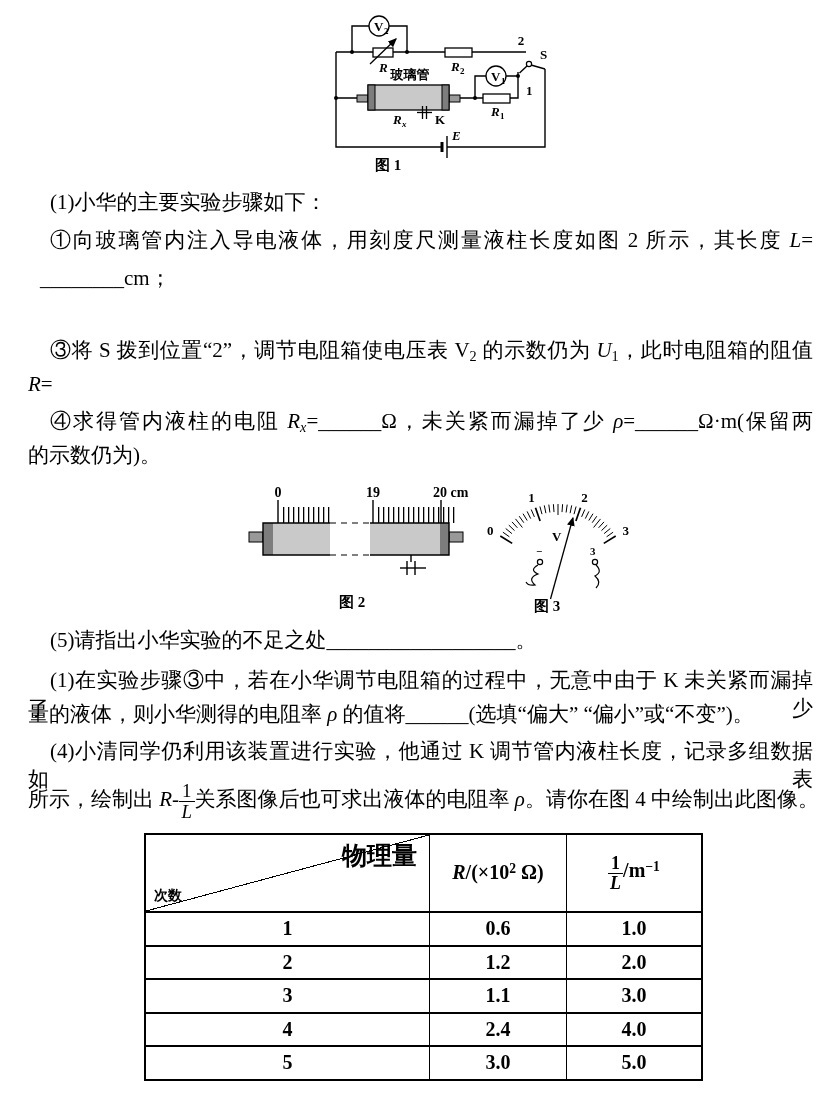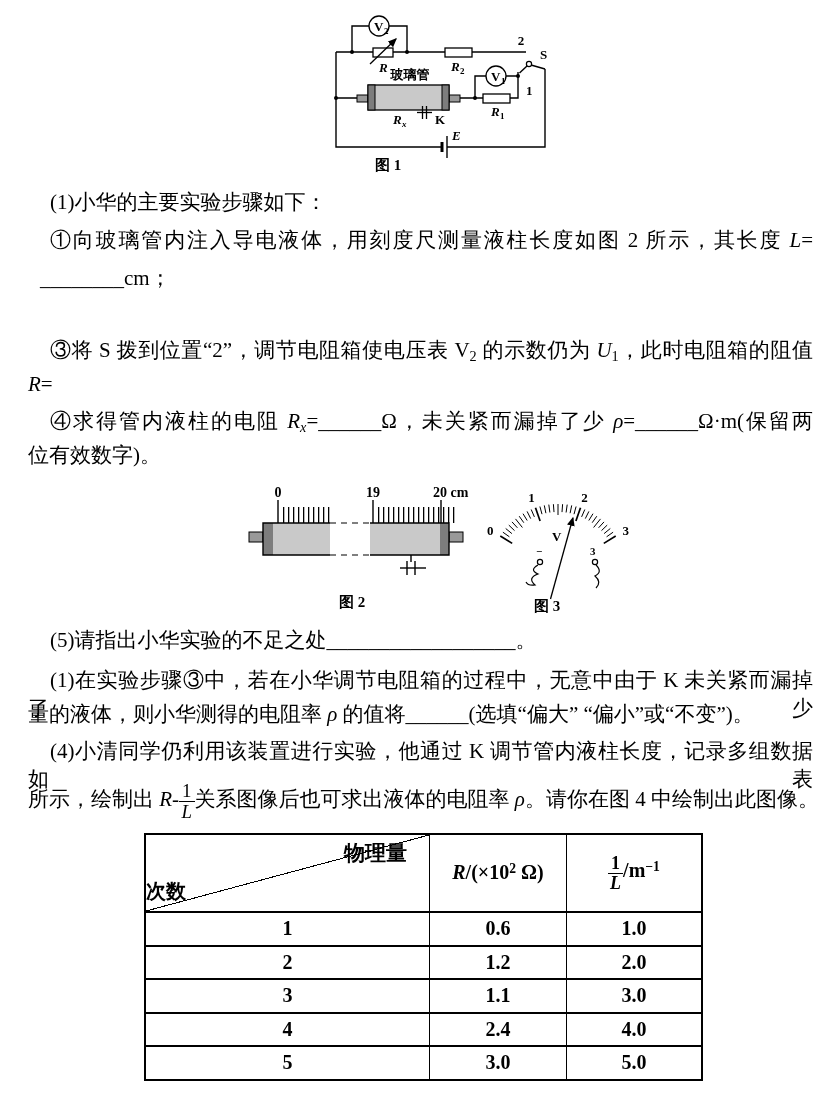--- a/index.html
+++ b/index.html
@@ -22,22 +22,22 @@
   .rlabel{font-size:14px;}
   .mlabel{font-size:13px;}
   .tlabel{font-size:11px;}
   #data-table{position:absolute;left:144px;top:833px;border-collapse:collapse;table-layout:fixed;}
   #data-table td,#data-table th{border-left:1.5px solid #000;border-right:1.5px solid #000;
       border-top:2.2px solid #000;border-bottom:2.2px solid #000;
       font-size:20px;font-weight:bold;text-align:center;vertical-align:middle;padding:0;}
   #data-table{border:2.5px solid #000;}
   #diag-cell{position:relative;width:283px;height:76px;
       background:linear-gradient(to bottom right,transparent 49.65%,#000 49.65%,#000 50.35%,transparent 50.35%);}
-  #diag-cell .dtop{position:absolute;top:4px;right:22px;font-size:21px;}
-  #diag-cell .dbot{position:absolute;bottom:6px;left:0;font-size:20px;font-family:Liberation Mono, monospace;}
+  #diag-cell .dtop{position:absolute;top:4px;right:12px;font-size:25px;}
+  #diag-cell .dbot{position:absolute;bottom:6px;left:8px;font-size:14px;font-family:Liberation Mono, monospace;}
   .hc2{width:136px;} .hc3{width:134px;}
   #data-table tbody td{height:31.5px;}
 </style>
 </head>
 <body>
 
 <div id="page">
 
   <svg id="circuit" style="position:absolute;left:330px;top:8px;" width="240" height="168" viewBox="0 0 240 168">
     <defs>
@@ -126,21 +126,21 @@
     <text class="clabel" x="105" y="116">K</text>
     <text class="clabel ital" x="122" y="132">E</text>
     <text class="caption" x="58" y="162" text-anchor="middle">图 1</text>
   </svg>
 
   <div class="ln indent" style="top:188px"><span>(1)小华的主要实验步骤如下：</span></div>
   <div class="ln indent fill" style="top:226px"><span>①向玻璃管内注入导电液体，用刻度尺测量液柱长度如图 2 所示，其长度 </span><span class="i">L</span><span>=</span></div>
   <div class="ln" style="top:264px;left:40px"><span>________cm；</span></div>
   <div class="ln indent fill" style="top:336px"><span>③将 S 拨到位置“2”，调节电阻箱使电压表 V</span><span class="sub">2</span><span> 的示数仍为 </span><span class="i">U</span><span class="sub">1</span><span>，此时电阻箱的阻值 </span><span class="i">R</span><span>=</span></div>
   <div class="ln indent fill" style="top:407px"><span>④求得管内液柱的电阻 </span><span class="i">R</span><span class="sub i">x</span><span>=______Ω，未关紧而漏掉了少 </span><span class="i">ρ</span><span>=______Ω·m(保留两</span></div>
-  <div class="ln" style="top:441px"><span>位有效数字)。</span></div>
+  <div class="ln" style="top:441px"><span>的示数仍为)。</span></div>
   <div class="ln indent" style="top:626px"><span>(5)请指出小华实验的不足之处__________________。</span></div>
   <div class="ln indent fill" style="top:666px"><span>(1)在实验步骤③中，若在小华调节电阻箱的过程中，无意中由于 K 未关紧而漏掉了少</span></div>
   <div class="ln" style="top:700px"><span>量的液体，则小华测得的电阻率 </span><span class="i">ρ</span><span> 的值将______(选填“偏大” “偏小”或“不变”)。</span></div>
   <div class="ln indent fill" style="top:737px"><span>(4)小清同学仍利用该装置进行实验，他通过 K 调节管内液柱长度，记录多组数据如表</span></div>
   <div class="ln" style="top:779px;line-height:40px"><span>所示，绘制出 </span><span class="i">R</span><span>-</span><span class="frac"><span class="fn">1</span><span class="fd i">L</span></span><span>关系图像后也可求出液体的电阻率 </span><span class="i">ρ</span><span>。请你在图 4 中绘制出此图像。</span></div>
 
   <svg id="ruler-fig" style="position:absolute;left:240px;top:485px;" width="230" height="127" viewBox="0 0 230 127">
 
     <g>
       <line x1="43" y1="30" x2="90" y2="30" stroke="#000" stroke-width="16" stroke-dasharray="1.3 3.7"></line>

